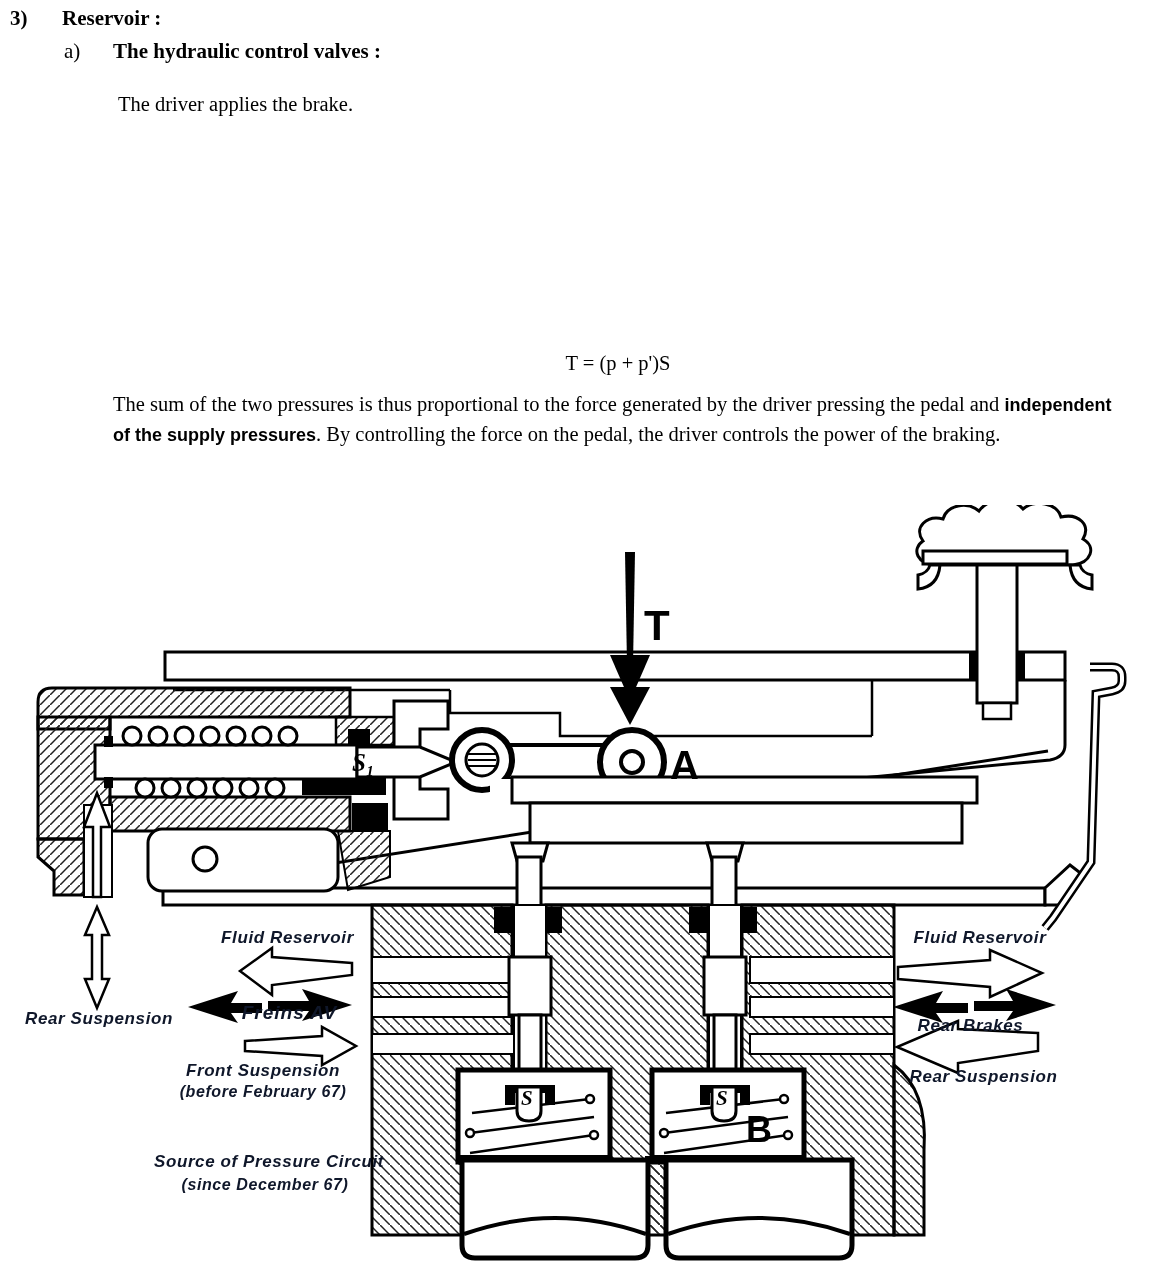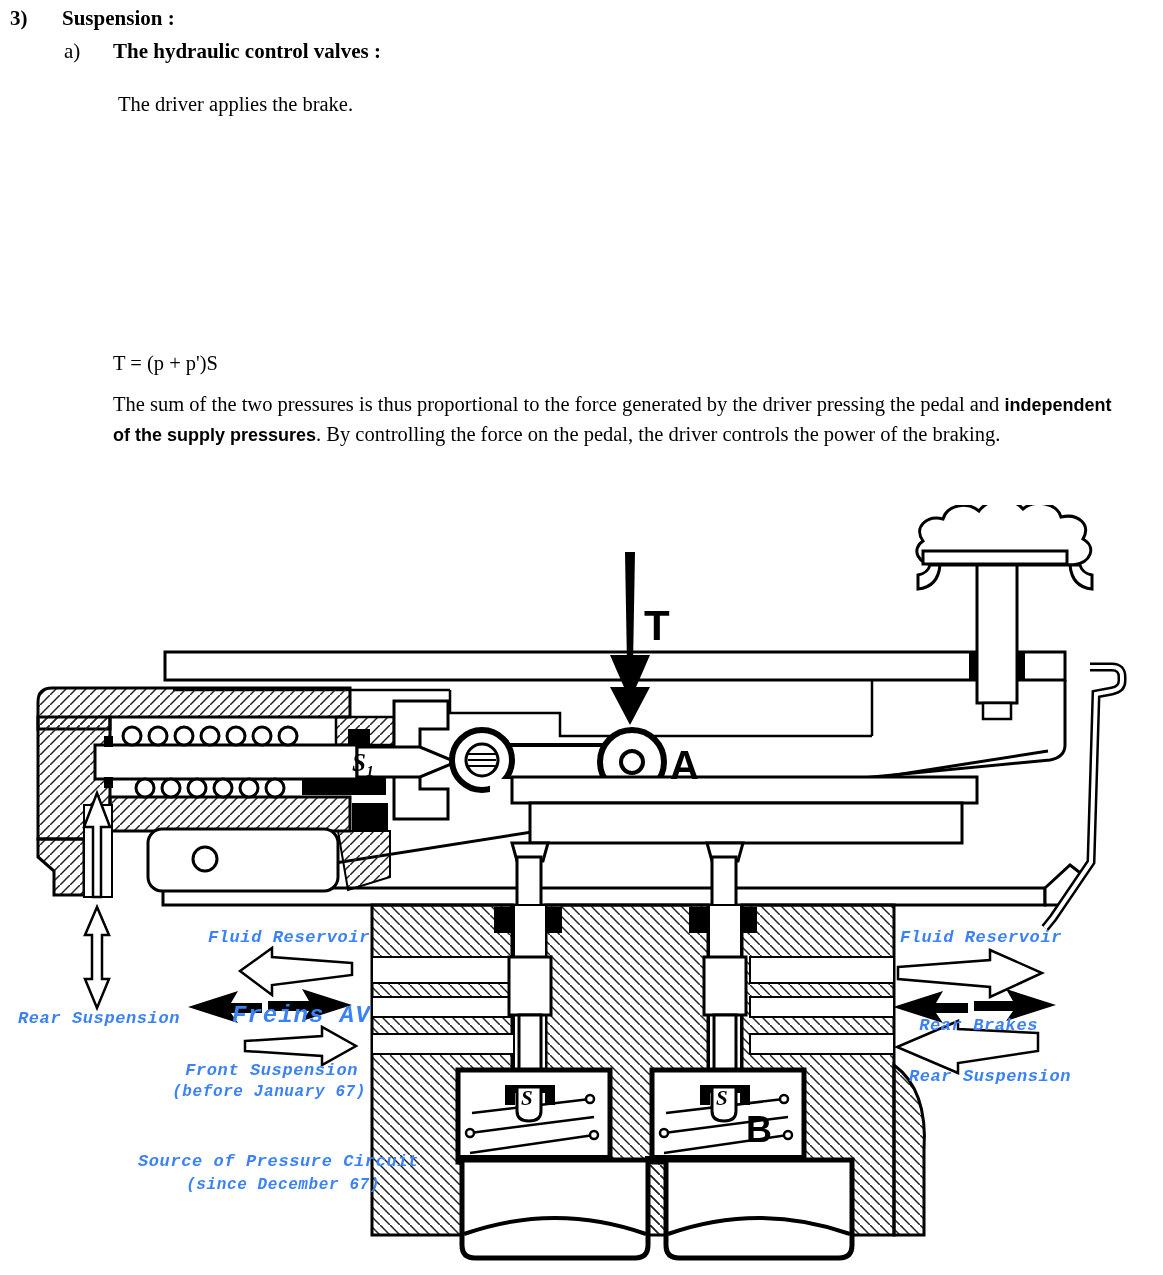--- a/index.html
+++ b/index.html
@@ -1,37 +1,37 @@
 <!DOCTYPE html>
 <html><head>
 <meta charset="utf-8">
 <style>
   html,body{margin:0;padding:0;background:#fff;}
   .page{position:relative;width:1163px;height:1275px;background:#fff;overflow:hidden;
         font-family:"Liberation Serif",serif;color:#000;}
   .abs{position:absolute;}
   .h1{font-weight:bold;font-size:21px;}
   .body-text{font-size:20.5px;line-height:28.5px;}
-  .formula{font-size:20.5px;}
+  .formula{font-size:20.5px;text-align:center;}
   .bold-sans{font-family:"Liberation Sans",sans-serif;font-weight:bold;font-size:18px;}
   .diagram{position:absolute;left:0;top:505px;width:1163px;height:770px;}
   .diagram svg{position:absolute;left:0;top:0;}
-  .cap{position:absolute;font-family:Liberation Mono, monospace;font-style:italic;
-       font-weight:700;font-size:17px;letter-spacing:0.6px;color:#3b82f6;text-align:right;
+  .cap{position:absolute;font-family:Liberation Sans, sans-serif;font-style:italic;
+       font-weight:700;font-size:17px;letter-spacing:0.6px;color:#0f172a;text-align:center;
        white-space:nowrap;}
   .cap.small{font-size:16px;}
-  .handw{font-size:24px;letter-spacing:1px;}
+  .handw{font-size:19px;letter-spacing:1px;}
 </style>
 </head>
 <body>
 
 <div class="page">
 
   <div class="abs h1" style="left:10px;top:6px;">3)</div>
-  <div class="abs h1" style="left:62px;top:6px;">Suspension :</div>
+  <div class="abs h1" style="left:62px;top:6px;">Reservoir :</div>
   <div class="abs h1" style="left:64px;top:39px;font-weight:normal;">a)</div>
   <div class="abs h1" style="left:113px;top:39px;">The hydraulic control valves :</div>
 
   <div class="abs body-text" style="left:118px;top:90px;width:1010px;font-family:Liberation Serif, serif;">The driver applies the brake.</div>
   <div class="abs formula" style="left:113px;top:352px;width:1010px;">T = (p + p')S</div>
   <div class="abs body-text" style="left:113px;top:390px;width:1012px;">
     <span>The sum of the two pressures is thus proportional to the force generated by the driver pressing the pedal and </span><span class="bold-sans">independent of the supply pressures</span><span>. By controlling the force on the pedal, the driver controls the power of the braking.</span>
   </div>
 
   <div class="diagram">
@@ -201,21 +201,21 @@
       <text x="670" y="274" font-family="Liberation Sans, sans-serif" font-size="40" font-weight="800">A</text>
       <text x="352" y="266" font-family="Liberation Serif, serif" font-style="italic" font-size="25" font-weight="700">S₁</text>
       <text x="746" y="637" font-family="Liberation Sans, sans-serif" font-size="36" font-weight="800">B</text>
       <text x="521" y="600" font-family="Liberation Serif, serif" font-style="italic" font-size="21" font-weight="700">S</text>
       <text x="716" y="600" font-family="Liberation Serif, serif" font-style="italic" font-size="21" font-weight="700">S</text>
     </svg>
 
     <div class="cap" style="left:205px;top:423px;width:165px;">Fluid Reservoir</div>
     <div class="cap handw" style="left:232px;top:497px;width:115px;">Freins AV</div>
     <div class="cap" style="left:168px;top:556px;width:190px;">Front Suspension</div>
-    <div class="cap small" style="left:160px;top:578px;width:206px;">(before January 67)</div>
+    <div class="cap small" style="left:160px;top:578px;width:206px;">(before February 67)</div>
     <div class="cap" style="left:18px;top:504px;width:162px;">Rear Suspension</div>
     <div class="cap" style="left:138px;top:647px;width:262px;">Source of Pressure Circuit</div>
     <div class="cap small" style="left:150px;top:671px;width:230px;">(since December 67)</div>
     <div class="cap" style="left:900px;top:423px;width:160px;">Fluid Reservoir</div>
     <div class="cap" style="left:903px;top:511px;width:135px;">Rear Brakes</div>
     <div class="cap" style="left:896px;top:562px;width:175px;">Rear Suspension</div>
   </div>
 </div>
 
 </body></html>

